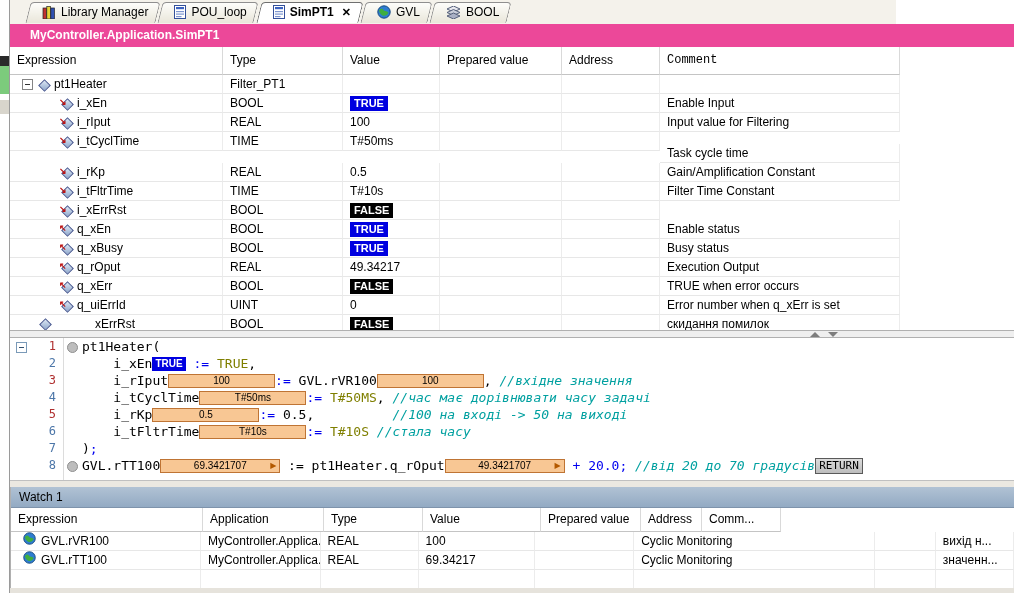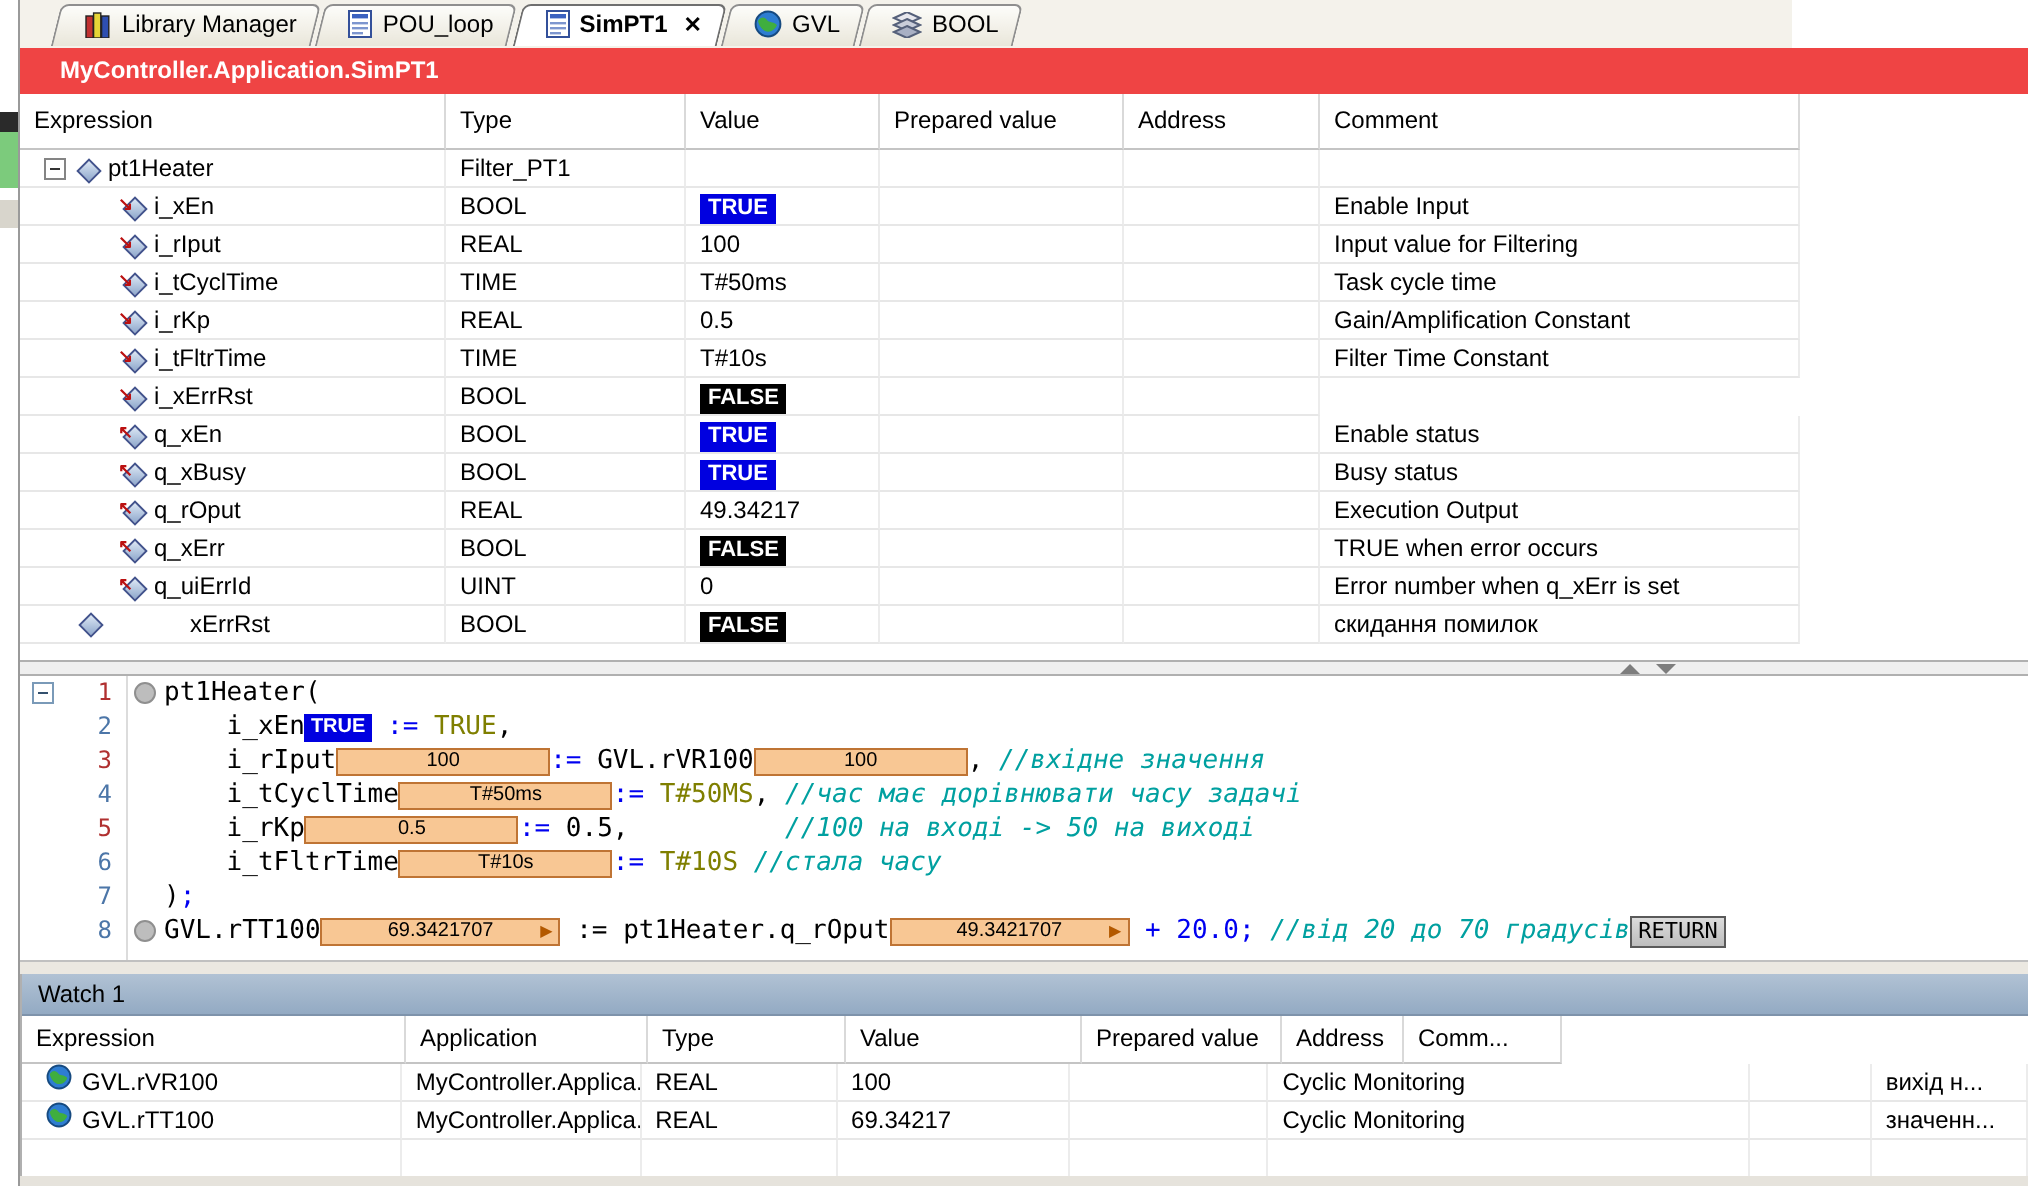--- a/index.html
+++ b/index.html
@@ -15,21 +15,21 @@
   .tabbar{position:absolute;left:0;top:0;width:886px;height:24px;background:#f4f2eb;display:flex;align-items:center;padding-left:18px;box-sizing:border-box;}
   .tab{position:relative;height:21px;margin-right:2px;padding:0 10px 0 14px;display:flex;align-items:center;gap:5px;cursor:default;}
   .tab::before{content:'';position:absolute;inset:0;background:linear-gradient(#fdfdfa,#e9e6da);
      border:1px solid #8f8f8f;border-bottom:none;border-radius:4px 4px 0 0;transform:skewX(-14deg);}
   .tab.active::before{background:#fff;border-color:#6f6f6f;}
   .tab>*{position:relative;z-index:1;}
   .tab.active .tlabel{font-weight:bold;}
   .tclose{font-weight:bold;font-size:11px;margin-left:3px;}
   .ticon svg{display:block;}
   
-  .titlebar{position:absolute;left:0;top:24px;width:1004px;height:23px;background:#ef4444;color:#fff;
+  .titlebar{position:absolute;left:0;top:24px;width:1004px;height:23px;background:#ec4899;color:#fff;
      font-weight:bold;line-height:23px;padding-left:20px;box-sizing:border-box;}
   
   .decl{position:absolute;left:0;top:47px;width:1004px;height:283px;background:#fff;}
   .trow{display:flex;}
   .hcell{box-sizing:border-box;padding:6px 0 0 7px;height:28px;border-right:1px solid #d9d9d9;border-bottom:1px solid #c4c4c4;background:#fff;overflow:hidden;white-space:nowrap;}
   .dcell{box-sizing:border-box;height:19px;line-height:18px;padding-left:7px;border-right:1px solid #ececec;border-bottom:1px solid #e7e7e7;overflow:hidden;white-space:nowrap;}
   .expr{display:flex;align-items:center;gap:4px;padding-left:0;}
   .badge{display:inline-block;padding:0 4px;height:15px;line-height:15px;margin-top:1px;color:#fff;font-weight:bold;font-size:11px;}
   .b-true{background:#0000e0;}
   .b-false{background:#000;}
@@ -141,21 +141,21 @@
         </div>
       </div>
     <div class="titlebar">MyController.Application.SimPT1</div>
     <div class="decl">
       <div class="trow" id="declHeader">
           <div class="hcell" style="width: 213px;">Expression</div>
           <div class="hcell" style="width: 120px;">Type</div>
           <div class="hcell" style="width: 97px;">Value</div>
           <div class="hcell" style="width: 122px;">Prepared value</div>
           <div class="hcell" style="width: 98px;">Address</div>
-          <div class="hcell" style="width: 240px;">Comment</div>
+          <div class="hcell" style="width: 240px; font-family: Liberation Mono, monospace;">Comment</div>
         </div>
       <div id="declRows">
           <div class="trow">
             <div class="dcell expr" style="width: 213px; padding-left: 12px;">
               <span class="expander"></span>
               <span class="vicon">
                 <span class="dia"></span>
               </span>
               <span>pt1Heater</span>
             </div>
@@ -198,21 +198,21 @@
               <span class="vicon">
                 <span class="dia"></span>
                 <span class="arr">↘</span>
               </span>
               <span>i_tCyclTime</span>
             </div>
             <div class="dcell" style="width: 120px;">TIME</div>
             <div class="dcell" style="width: 97px;">T#50ms</div>
             <div class="dcell" style="width: 122px;"></div>
             <div class="dcell" style="width: 98px;"></div>
-            <div class="dcell" style="width: 240px;">Task cycle time</div>
+            <div class="dcell" style="width: 240px; margin-top: 12px;">Task cycle time</div>
           </div>
           <div class="trow">
             <div class="dcell expr" style="width: 213px; padding-left: 50px;">
               <span class="vicon">
                 <span class="dia"></span>
                 <span class="arr">↘</span>
               </span>
               <span>i_rKp</span>
             </div>
             <div class="dcell" style="width: 120px;">REAL</div>

